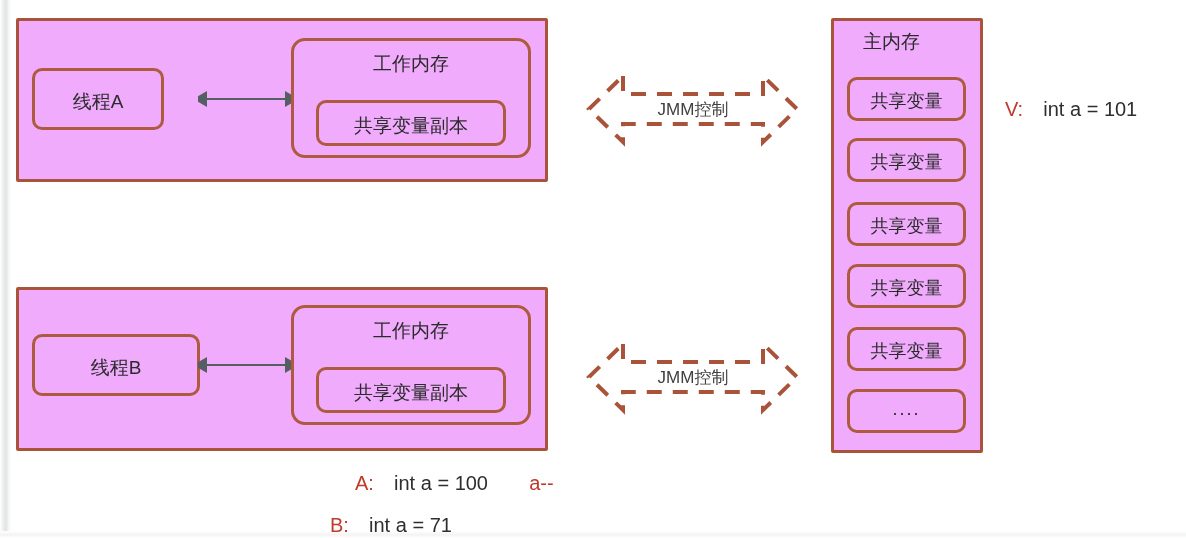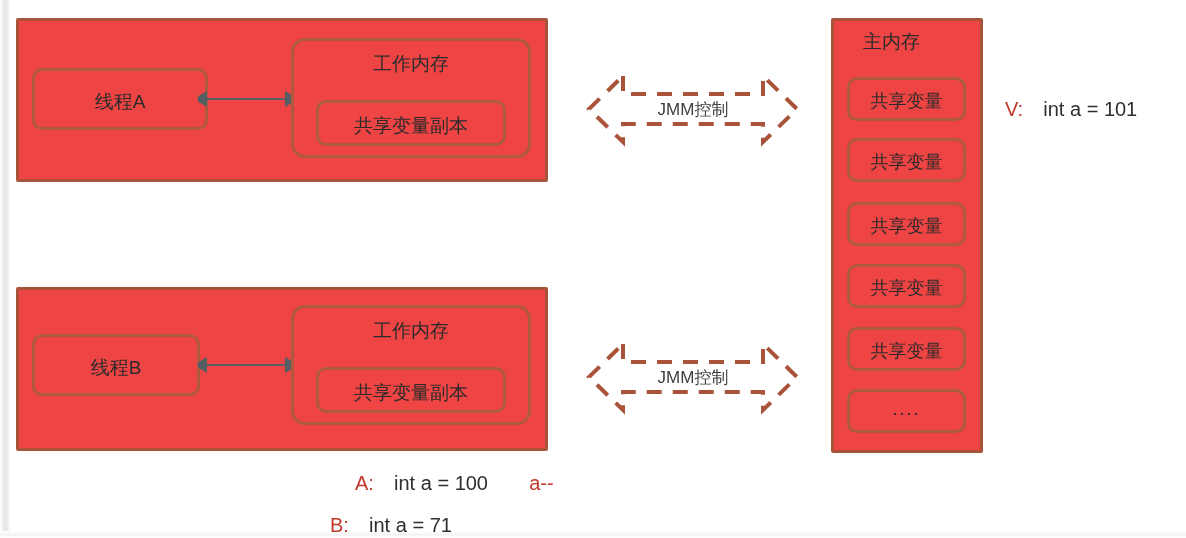--- a/index.html
+++ b/index.html
@@ -16,21 +16,21 @@
   .left-gutter{
     position:absolute;left:0;top:0;width:11px;height:538px;
     background:linear-gradient(to right,#ffffff 0%,#eceded 30%,#e2e3e4 55%,#f5f6f6 80%,#ffffff 100%);
   }
   .bottom-gutter{
     position:absolute;left:0;bottom:0;width:1186px;height:7px;
     background:linear-gradient(to bottom,#ffffff 0%,#f2f3f3 55%,#ffffff 100%);
   }
 
   
-  .box{position:absolute;box-sizing:border-box;background:#ef4444;}
+  .box{position:absolute;box-sizing:border-box;background:#f0abfc;}
   .outer-thread{
     border:3px solid #A9543A;
     border-radius:2px;
   }
   .rounded{
     border:3px solid #AE5A3E;
     border-radius:14px;
   }
   .rounded-sm{
     border:3px solid #AE5A3E;
@@ -73,21 +73,21 @@
 <body>
 
 <div id="stage">
 
   <div class="left-gutter"></div>
   <div class="bottom-gutter"></div>
 
   <div class="box outer-thread" style="left:16px;top:18px;width:532px;height:164px;">
   </div>
 
-  <div class="box rounded-sm" style="left:32px;top:68px;width:176px;height:62px;">
+  <div class="box rounded-sm" style="left:32px;top:68px;width:132px;height:62px;">
     <div class="lbl center-x" style="top:21px;">线程A</div>
   </div>
 
   <div class="dbl-arrow" style="left:198px;top:88px;width:96px;height:22px;">
     <svg width="96" height="22" viewBox="0 0 96 22">
       <defs>
         <marker id="ahL" markerWidth="8" markerHeight="8" refX="7" refY="4" orient="auto">
           <path d="M7,0 L0,4 L7,8 z" fill="#555f63"></path>
         </marker>
         <marker id="ahR" markerWidth="8" markerHeight="8" refX="1" refY="4" orient="auto">

